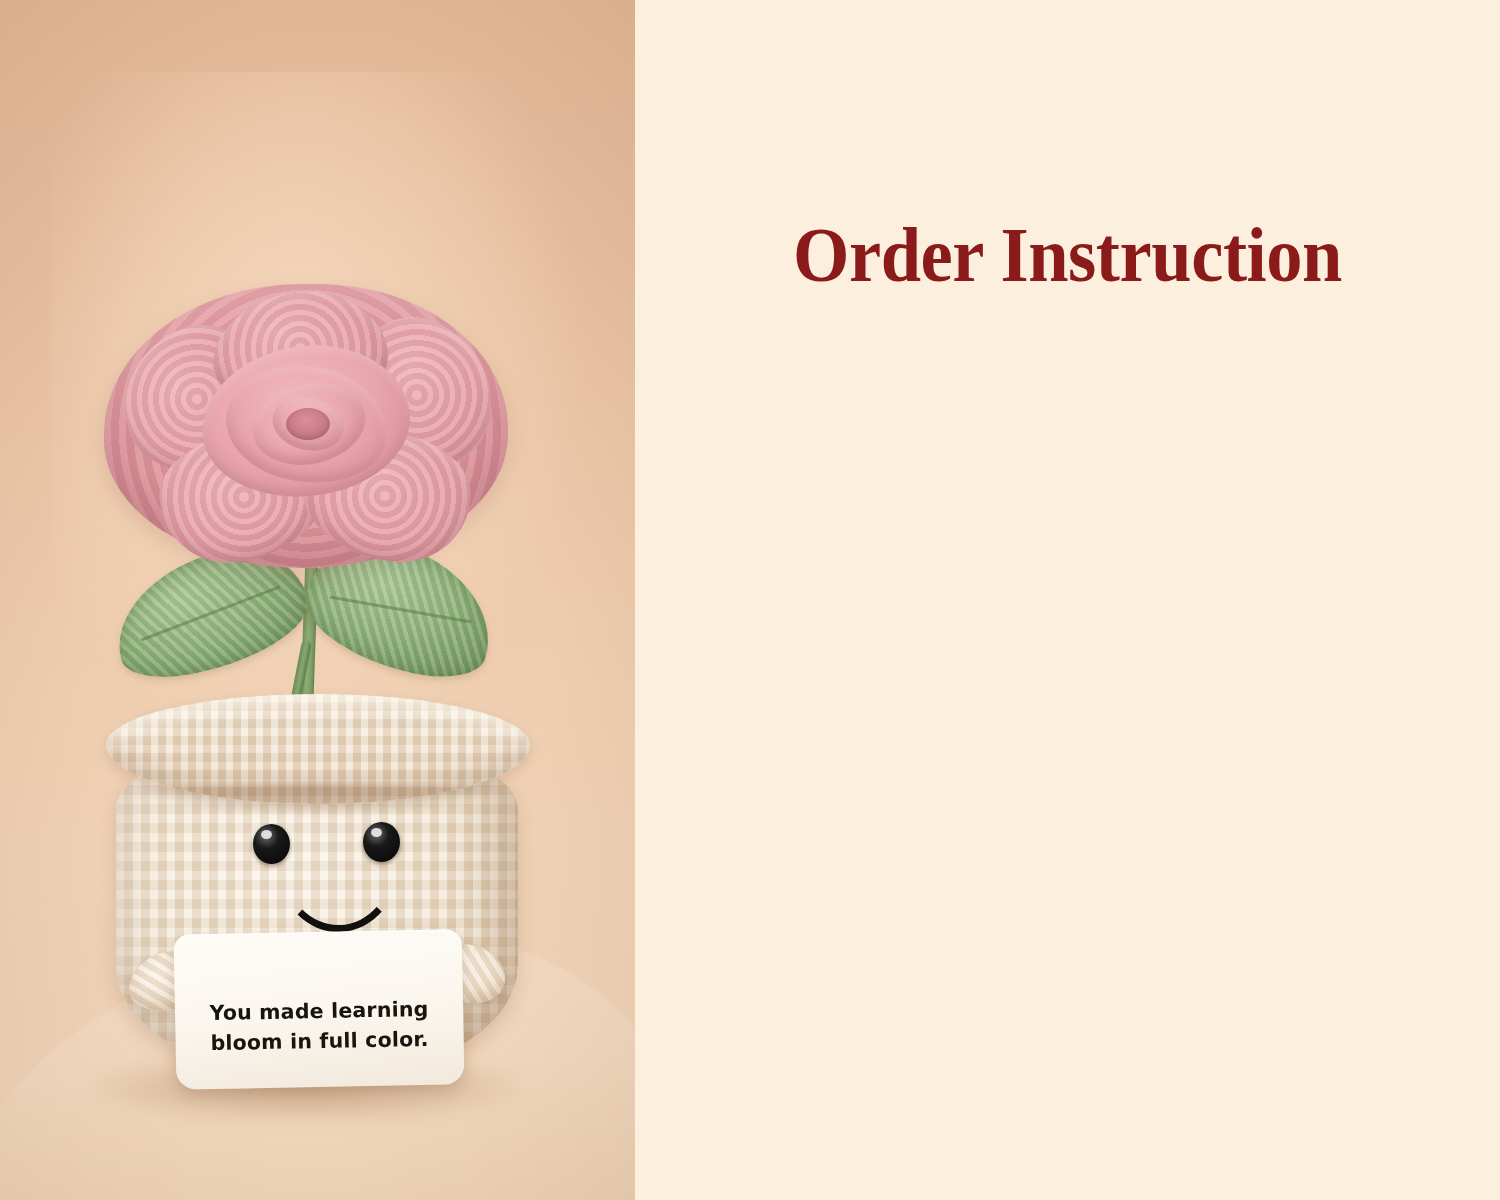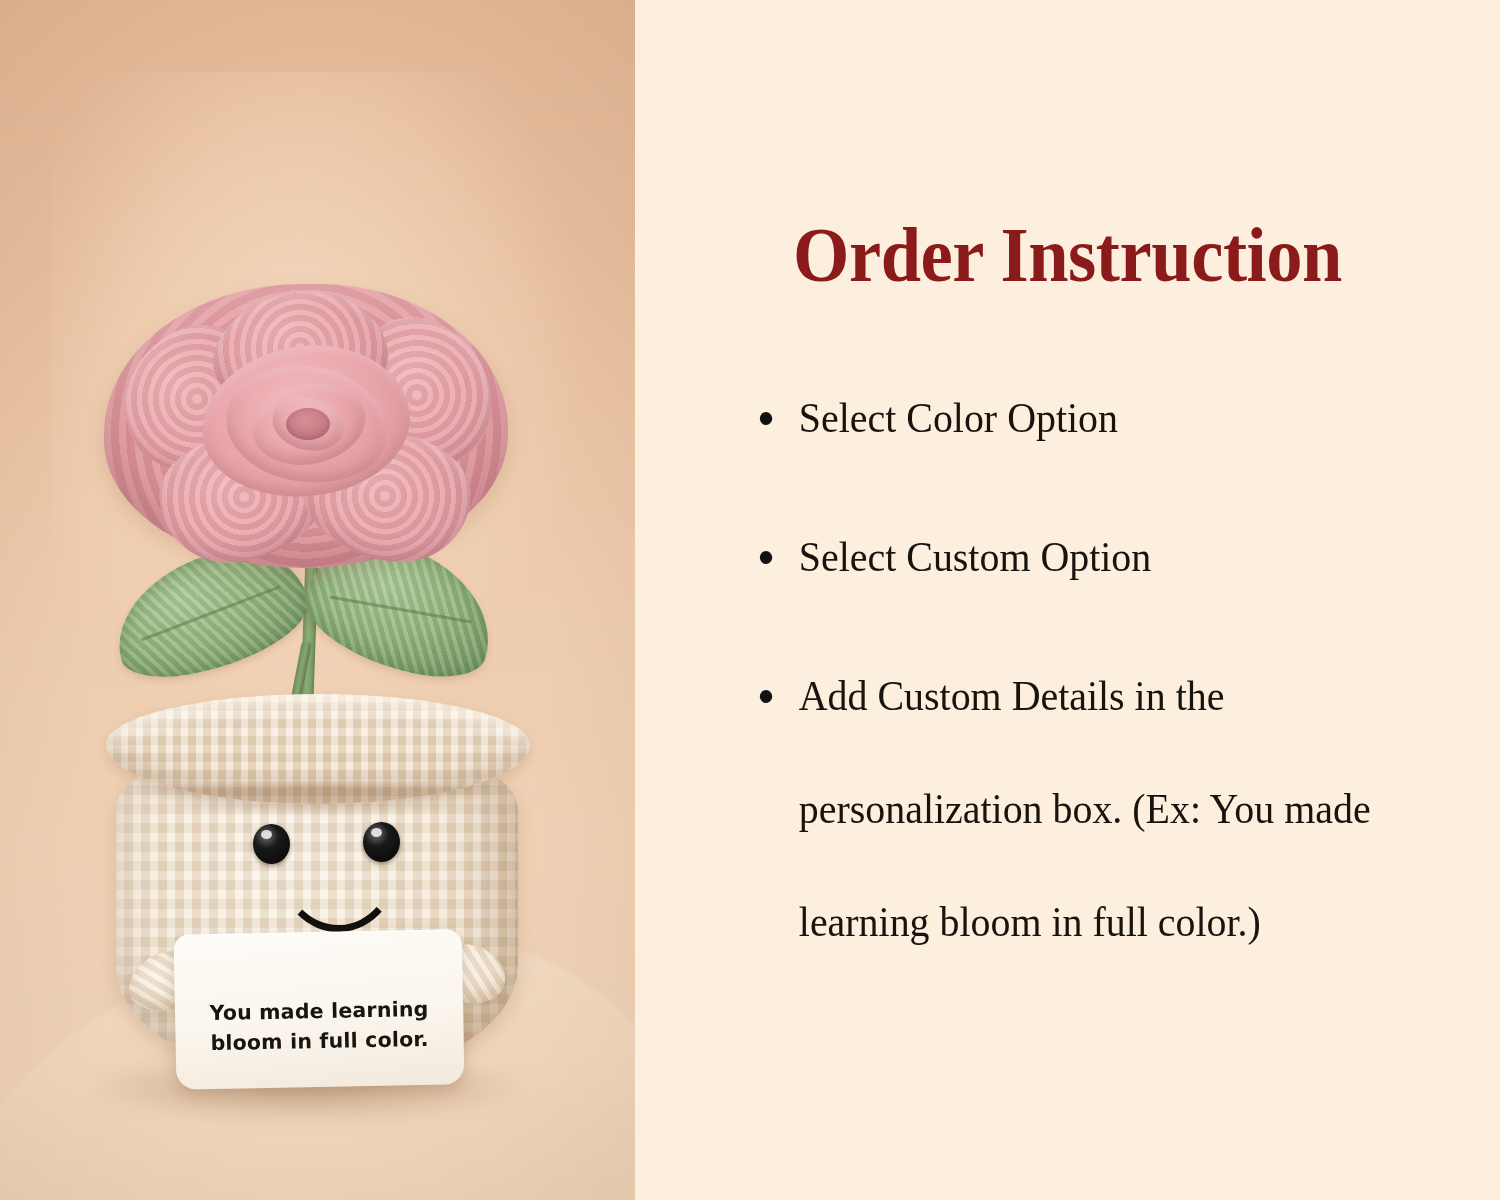--- a/index.html
+++ b/index.html
@@ -392,30 +392,16 @@
         <div class="sign-text">You made learning</div>
         <div class="sign-text">bloom in full color.</div>
       </div>
     </div>
   </div>
 
   <div class="info-panel">
 
     <div class="panel-title">Order Instruction</div>
 
-    <ul class="instruction-list">
-      <li class="instruction-item">
-        <span class="bullet"></span>
-        <span>Select Color Option</span>
-      </li>
-      <li class="instruction-item">
-        <span class="bullet"></span>
-        <span>Select Custom Option</span>
-      </li>
-      <li class="instruction-item">
-        <span class="bullet"></span>
-        <span>Add Custom Details in the personalization box. (Ex: You made learning bloom in full color.)</span>
-      </li>
-    </ul>
 
   </div>
 
 </div>
 
 </body></html>

